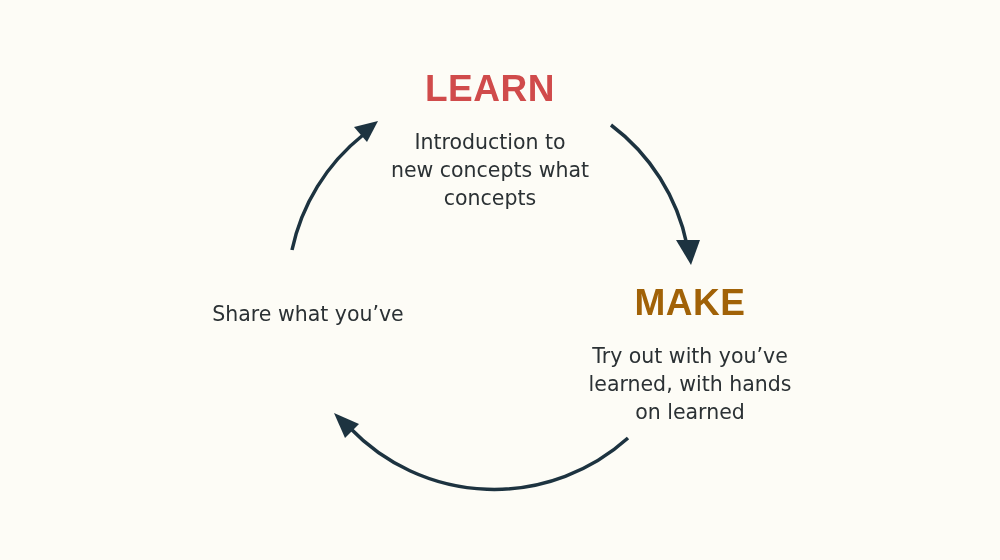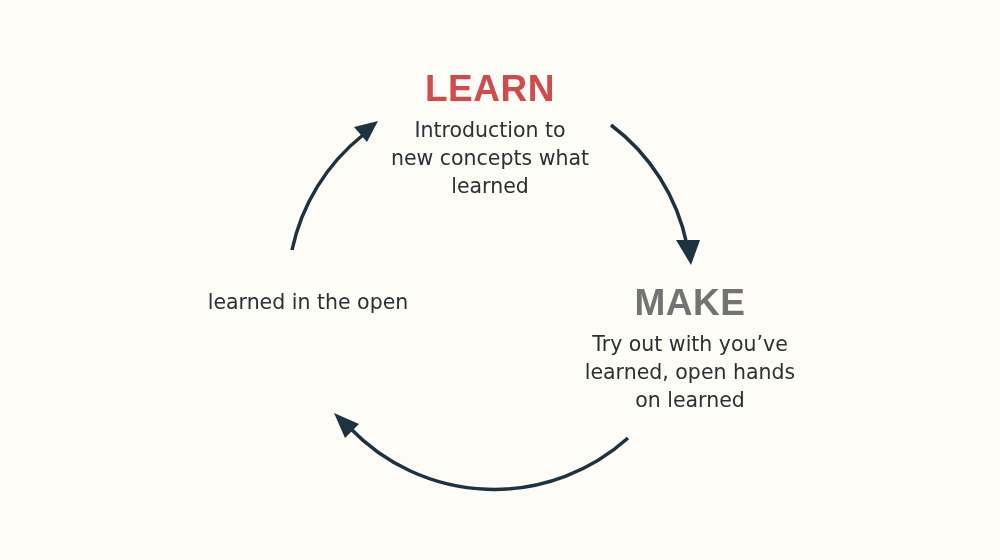--- a/index.html
+++ b/index.html
@@ -1,20 +1,20 @@
 <!DOCTYPE html>
 <html><head>
 <meta charset="utf-8">
 <style>
   html,body{margin:0;padding:0;}
   body{width:1000px;height:560px;background:#fdfcf6;position:relative;overflow:hidden;font-family:"DejaVu Sans","Liberation Sans",sans-serif;}
   svg.cycle{position:absolute;left:0;top:0;width:1000px;height:560px;}
   .node{position:absolute;text-align:center;color:#2b3134;}
   .title{font-family:"Liberation Sans",sans-serif;font-weight:bold;font-size:37px;letter-spacing:0.5px;line-height:42px;text-align:center;}
-  .desc{font-family:"DejaVu Sans",sans-serif;font-size:20.5px;line-height:28px;margin-top:6px;}
+  .desc{font-family:"DejaVu Sans",sans-serif;font-size:20.5px;line-height:28px;margin-top:18px;}
   #learn{left:340px;top:68px;width:300px;}
   #make{left:540px;top:282px;width:300px;}
   #reflect{left:158px;top:282px;width:300px;}
 </style>
 </head>
 <body>
 
 <svg class="cycle" viewBox="0 0 1000 560">
   <defs>
     <marker id="ah" markerWidth="10" markerHeight="10" refX="5" refY="5" orient="auto" markerUnits="userSpaceOnUse" viewBox="0 0 10 10">
@@ -33,30 +33,30 @@
     <path d="M292,250 A200,200 0 0 1 363,135" fill="none" stroke="#1d3340" stroke-width="3.5"></path>
     <polygon points="378,121 354,127 367,142" fill="#1d3340"></polygon>
   </g>
 </svg>
 
 <div class="node" id="learn">
   <div class="title" style="color:#d04b4b">LEARN</div>
   <div class="desc">
     <div>Introduction to</div>
     <div>new concepts what</div>
-    <div>learned</div>
+    <div>concepts</div>
   </div>
 </div>
 
 <div class="node" id="make">
-  <div class="title" style="color:#737373">MAKE</div>
+  <div class="title" style="color:#a16207">MAKE</div>
   <div class="desc">
     <div>Try out with you’ve</div>
-    <div>learned, open hands</div>
+    <div>learned, with hands</div>
     <div>on learned</div>
   </div>
 </div>
 
 <div class="node" id="reflect">
   <div class="desc">
-    <div>learned in the open</div>
+    <div>Share what you’ve</div>
   </div>
 </div>
 
 </body></html>

